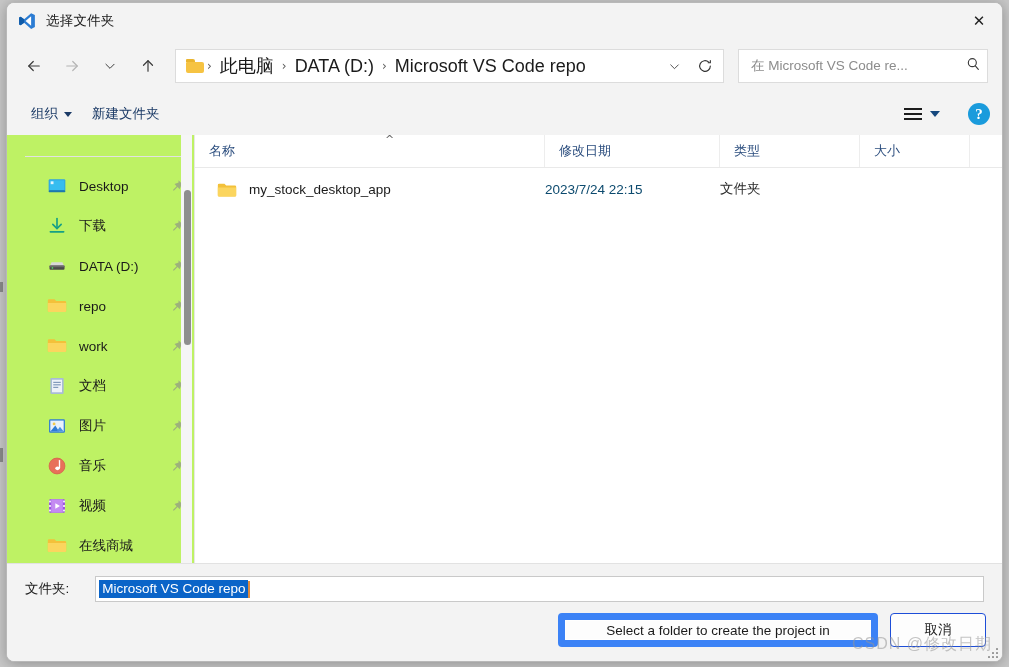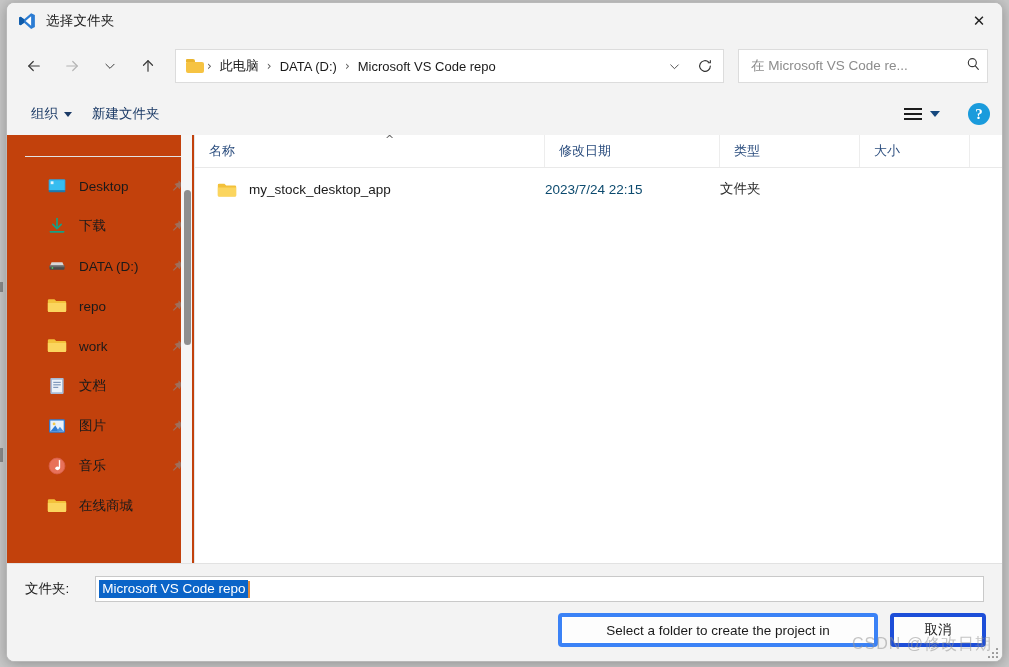--- a/index.html
+++ b/index.html
@@ -70,21 +70,21 @@
     border: 1px solid #dcdcdc;
     display: flex; align-items: center;
     padding: 0 2px 0 8px;
     min-width: 0;
   }
   .crumb-folder {
     width: 18px; height: 15px; flex: 0 0 18px; margin: 0 2px 0 2px;
     position: relative;
   }
   .crumb {
-    font-size: 13px; color: #1a1a1a;
+    font-size: 18px; color: #1a1a1a;
     padding: 4px 7px; border-radius: 3px; white-space: nowrap;
   }
   .crumb-sep {
     color: #5a5a5a; font-size: 12px; padding: 0 1px; user-select: none;
     font-family: "DejaVu Sans", sans-serif;
   }
   .addr-chev {
     margin-left: auto; width: 30px; height: 30px;
     display: flex; align-items: center; justify-content: center; color: #444;
     flex: 0 0 30px;
@@ -127,21 +127,21 @@
     margin-left: 20px; font-family: "Liberation Serif", serif;
   }
   
   .body {
     flex: 1 1 auto; display: flex; min-height: 0;
     background: #ffffff;
   }
   
   .sidebar {
     flex: 0 0 188px; width: 188px;
-    background: #c2410c;
+    background: #bef264;
     position: relative;
     overflow: hidden;
     border-right: 1px solid #e6e6e6;
   }
   .side-divider {
     position: absolute; left: 18px; right: 12px; top: 21px; height: 1px; background: #e2e2e2;
   }
   .side-list { position: absolute; left: 0; right: 0; top: 31px; }
   .side-item {
     height: 40px; display: flex; align-items: center;
@@ -216,27 +216,27 @@
   }
   .caret-bar {
     width: 2px; height: 17px; background: #e08a3c; margin-left: 0px;
   }
   .btnrow {
     position: absolute; right: 16px; bottom: 14px;
     display: flex; align-items: center; gap: 12px;
   }
   .btn {
     height: 34px; min-width: 96px;
-    background: #fdfdfd; border: 4px solid #1d4ed8; border-radius: 4px;
+    background: #fdfdfd; border: 1px solid #1d4ed8; border-radius: 4px;
     font-size: 13.5px; color: #1a1a1a;
     display: flex; align-items: center; justify-content: center;
     padding: 0 16px; white-space: nowrap;
   }
   .btn.primary {
-    border: 4px solid #3b82f6; box-shadow: 0 0 0 1px #ffffff inset;
+    border: 7px solid #3b82f6; box-shadow: 0 0 0 1px #ffffff inset;
     min-width: 320px;
   }
   .grip {
     position: absolute; right: 4px; bottom: 3px; width: 13px; height: 13px;
   }
   .grip i {
     position: absolute; width: 2px; height: 2px; background: #9a9a9a; border-radius: .5px;
   }
   
   .watermark {
@@ -490,20 +490,41 @@
             </svg>
           </span>
           <span class="side-label">音乐</span>
           <span class="pin">
             <svg width="14" height="14" viewBox="0 0 24 24" fill="#8a8a8a">
               <path d="M14.5 2 L22 9.5 L19.3 10.6 L16.6 17.6 L12.9 13.9 L6.5 20.3 L5 18.8 L11.4 12.4 L7.7 8.7 L14.7 6 Z"></path>
             </svg>
           </span>
         </div>
 
+        <div class="side-item">
+          <span class="side-ico">
+            <svg width="20" height="20" viewBox="0 0 24 24">
+              <rect x="2.5" y="4" width="19" height="16" rx="1.5" fill="#9B51E0"></rect>
+              <rect x="5" y="4" width="14" height="16" fill="#C48BF2"></rect>
+              <rect x="2.5" y="5.5" width="2.2" height="2.2" fill="#ffffff" opacity=".9"></rect>
+              <rect x="2.5" y="10.9" width="2.2" height="2.2" fill="#ffffff" opacity=".9"></rect>
+              <rect x="2.5" y="16.3" width="2.2" height="2.2" fill="#ffffff" opacity=".9"></rect>
+              <rect x="19.3" y="5.5" width="2.2" height="2.2" fill="#ffffff" opacity=".9"></rect>
+              <rect x="19.3" y="10.9" width="2.2" height="2.2" fill="#ffffff" opacity=".9"></rect>
+              <rect x="19.3" y="16.3" width="2.2" height="2.2" fill="#ffffff" opacity=".9"></rect>
+              <path d="M10 8.6 L15.6 12 L10 15.4 Z" fill="#ffffff"></path>
+            </svg>
+          </span>
+          <span class="side-label">视频</span>
+          <span class="pin">
+            <svg width="14" height="14" viewBox="0 0 24 24" fill="#8a8a8a">
+              <path d="M14.5 2 L22 9.5 L19.3 10.6 L16.6 17.6 L12.9 13.9 L6.5 20.3 L5 18.8 L11.4 12.4 L7.7 8.7 L14.7 6 Z"></path>
+            </svg>
+          </span>
+        </div>
 
         <div class="side-item">
           <span class="side-ico">
             <svg width="20" height="18" viewBox="0 0 24 20">
               <path d="M1 4.5 a1.5 1.5 0 0 1 1.5 -1.5 H9 l2 2.2 H21.5 a1.5 1.5 0 0 1 1.5 1.5 V17 a1.5 1.5 0 0 1 -1.5 1.5 H2.5 A1.5 1.5 0 0 1 1 17 Z" fill="#F3C13A"></path>
               <path d="M1 7.6 H23 V17 a1.5 1.5 0 0 1 -1.5 1.5 H2.5 A1.5 1.5 0 0 1 1 17 Z" fill="#FBD55E"></path>
             </svg>
           </span>
           <span class="side-label">在线商城</span>
         </div>

